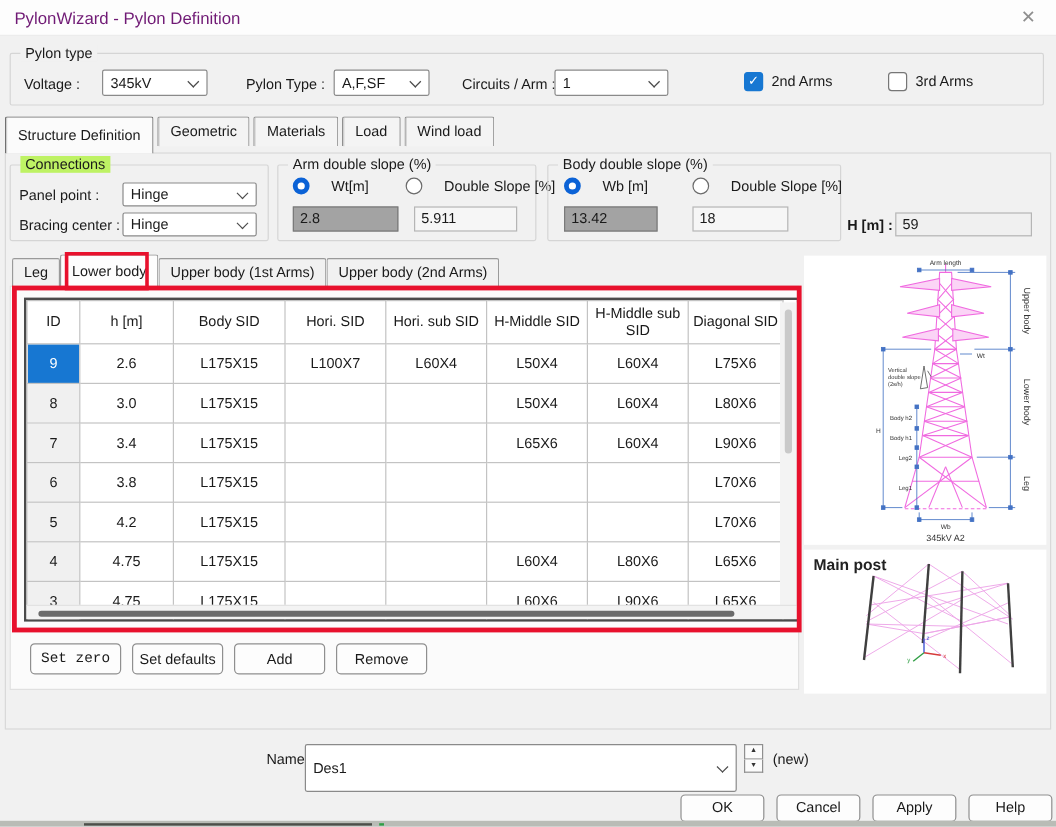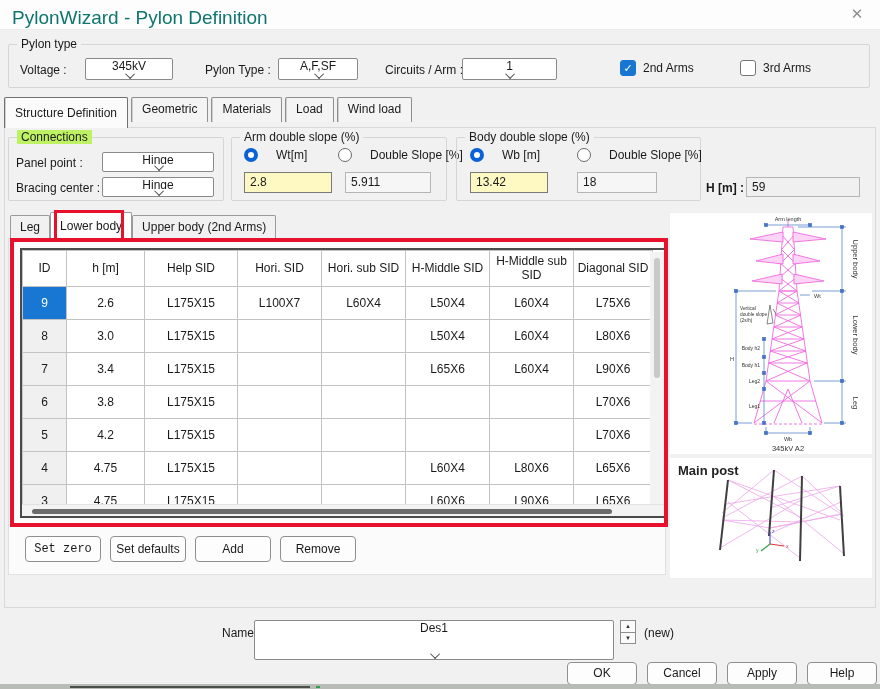--- a/index.html
+++ b/index.html
@@ -2,35 +2,35 @@
 <html><head>
 <meta charset="utf-8">
 <style>
   * { margin:0; padding:0; box-sizing:border-box; }
   html,body { width:880px; height:689px; }
   body { font-family:"Liberation Sans", sans-serif; font-size:12px; color:#1a1a1a; background:#dcdcdc; }
   #dialog { position:relative; width:880px; height:689px; background:#f1f1f1; outline:1px solid #b6b6b6; overflow:hidden; }
 
   
   .titlebar { position:absolute; left:0; top:0; width:880px; height:30px; background:#fdfdfd; border-bottom:1px solid #ececec; }
-  .titlebar .title { position:absolute; left:12px; top:7px; font-size:19px; color:#0f766e; }
+  .titlebar .title { position:absolute; left:12px; top:7px; font-size:14px; color:#701a75; }
   .close-btn { position:absolute; right:12px; top:5px; width:22px; height:20px; text-align:center; font-size:15px; color:#8f8f8f; cursor:pointer; }
 
   
   .group { position:absolute; border:1px solid #d5d5d5; border-radius:2px; }
   .group > .legend { position:absolute; top:-8px; left:8px; background:#f1f1f1; padding:0 4px; font-size:12px; color:#1a1a1a; }
 
   .lbl { position:absolute; white-space:nowrap; }
 
   
-  .combo { position:absolute; background:#fff; border:1px solid #8a8a8a; border-radius:2px; height:22px; display:flex; align-items:center; padding:0 6px;flex-direction:column; }
+  .combo { position:absolute; background:#fff; border:1px solid #8a8a8a; border-radius:2px; height:22px; display:flex; align-items:center; padding:0 6px; }
   .combo .val { flex:1; overflow:hidden; white-space:nowrap; }
   .chev { width:7px; height:7px; border-left:1.4px solid #4a4a4a; border-bottom:1.4px solid #4a4a4a; transform:rotate(-45deg) translateY(-2px); margin-left:4px; flex:none; }
 
-  .input { position:absolute; background:#fef9c3; border:1px solid #7a7a7a; height:21px; padding:2px 5px; }
+  .input { position:absolute; background:#a3a3a3; border:1px solid #7a7a7a; height:21px; padding:2px 5px; }
   .input.dim { background:#f6f6f6; border-color:#b5b5b5; }
   .input.readonly { background:#f0f0f0; border-color:#b5b5b5; }
 
   
   .check-row { position:absolute; display:flex; align-items:center; gap:7px; }
   .checkbox { width:16px; height:16px; border-radius:3px; border:1px solid #767676; background:#fff; display:flex; align-items:center; justify-content:center; }
   .checkbox.checked { background:#1777d2; border-color:#1777d2; color:#fff; font-size:11px; line-height:1; }
 
   
   .radio-row { position:absolute; display:flex; align-items:center; gap:18px; }
@@ -173,40 +173,41 @@
   <div class="input" style="left:470px; top:172px; width:78px;">13.42</div>
   <div class="input dim" style="left:577px; top:172px; width:80px;">18</div>
 
   <span class="lbl" style="left:706px; top:181px;font-weight:bold;">H [m] :</span>
   <div class="input readonly" style="left:746px; top:177px; width:114px; height:20px;">59</div>
 
   <div class="inner-panel"></div>
   <div id="body-tabs">
       <div class="tab">Leg</div>
       <div class="tab active">Lower body</div>
+      <div class="tab">Upper body (1st Arms)</div>
       <div class="tab">Upper body (2nd Arms)</div>
     </div>
 
   <div id="grid-wrap">
     <table class="grid">
       <colgroup>
         <col style="width:44px">
           <col style="width:78px">
           <col style="width:93px">
           <col style="width:84px">
         <col style="width:84px">
           <col style="width:84px">
           <col style="width:84px">
           <col style="width:79px">
       </colgroup>
       <thead>
           <tr id="grid-head">
             <th>ID</th>
             <th>h [m]</th>
-            <th>Help SID</th>
+            <th>Body SID</th>
             <th>Hori. SID</th>
             <th>Hori. sub SID</th>
             <th>H-Middle SID</th>
             <th>H-Middle sub SID</th>
             <th>Diagonal SID</th>
           </tr>
         </thead>
       <tbody id="grid-body">
           <tr>
             <td class="id-cell sel">9</td>

